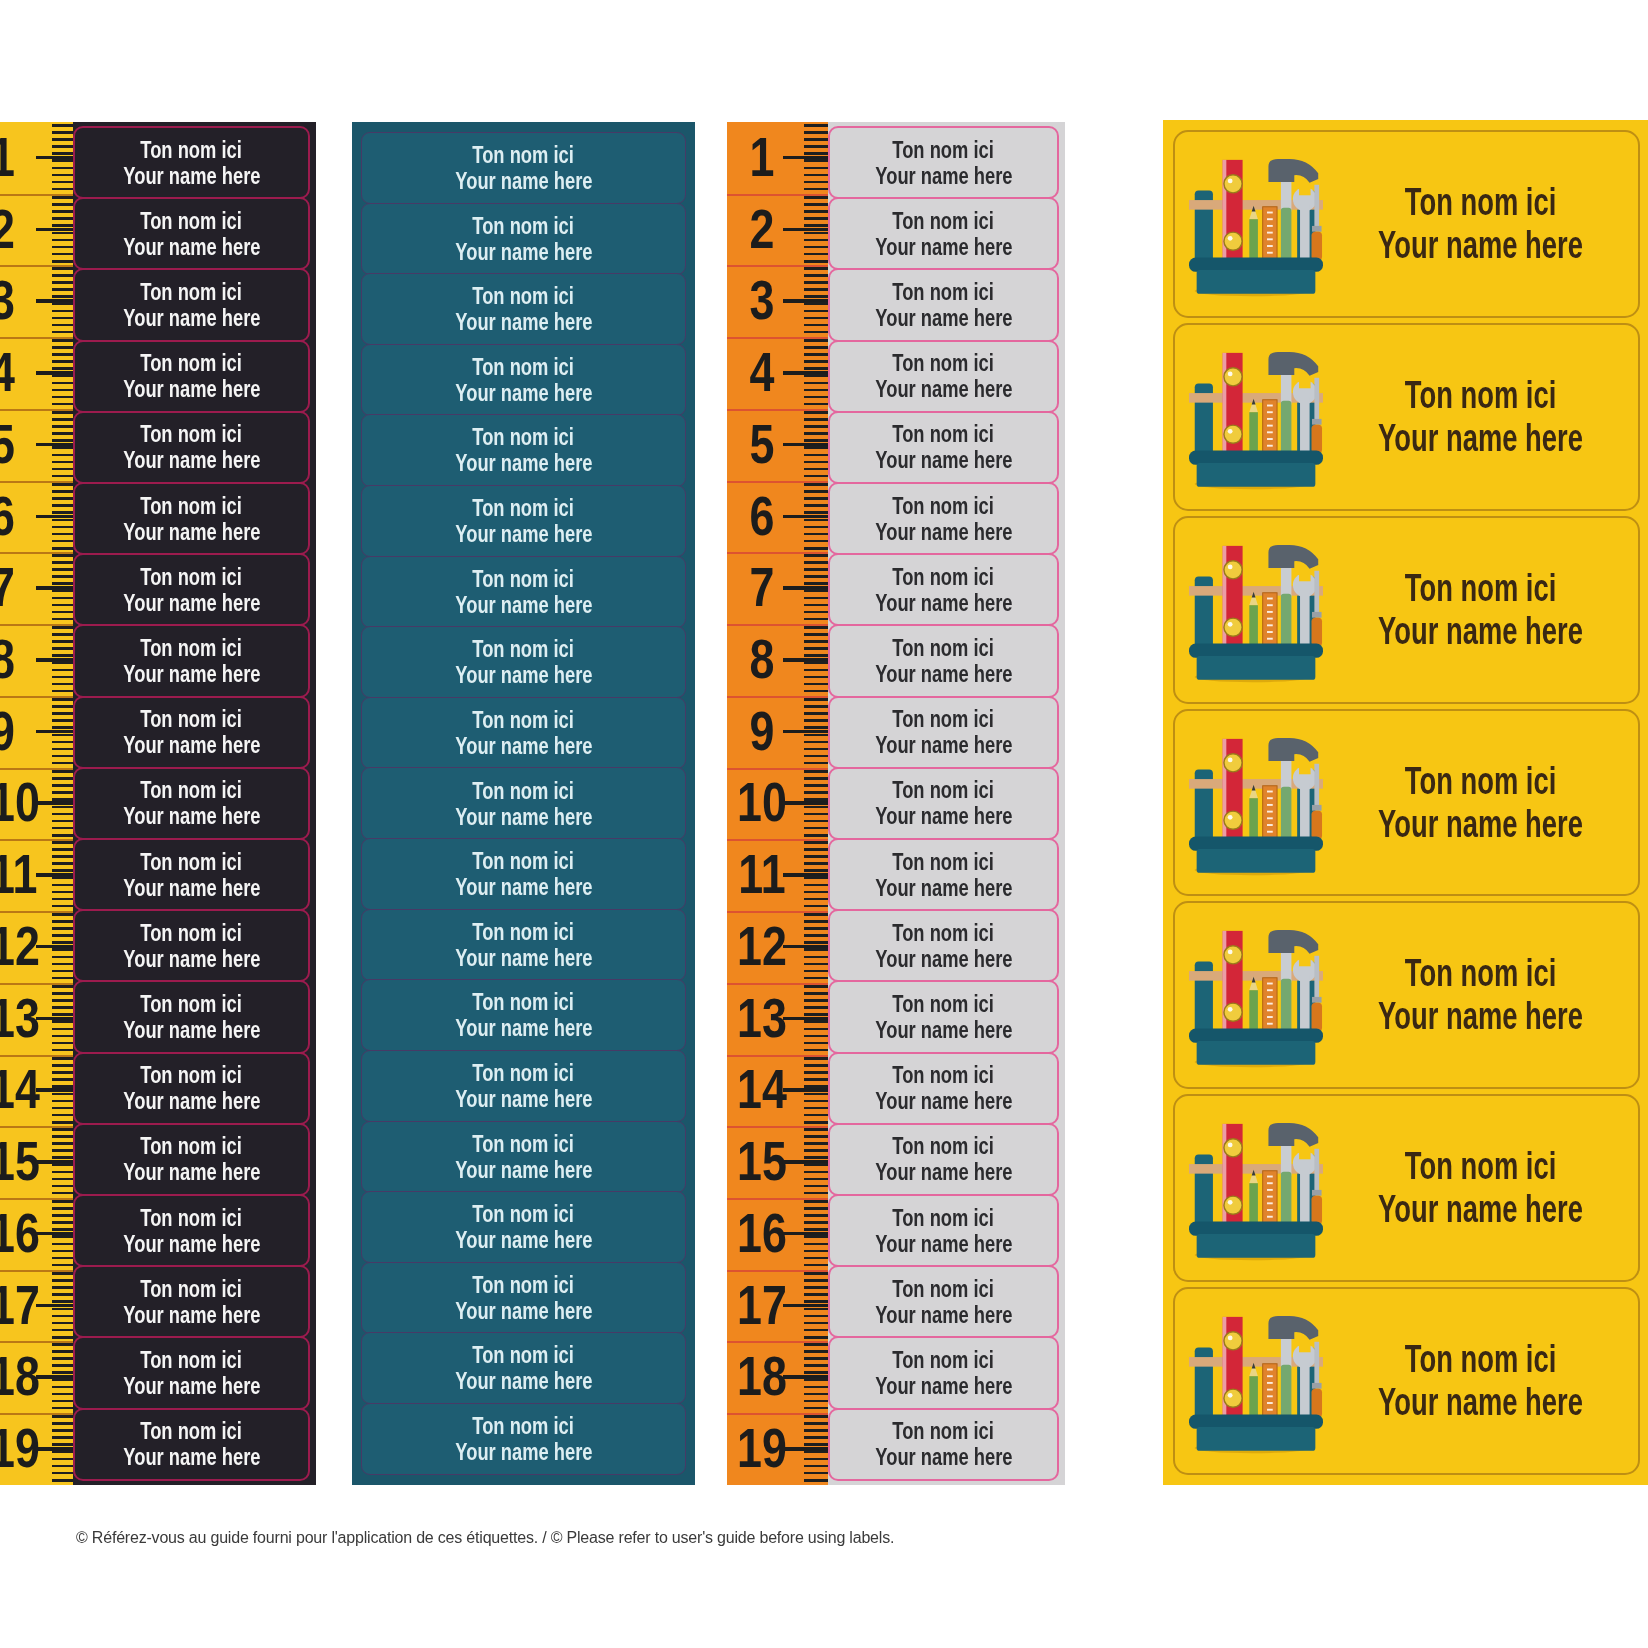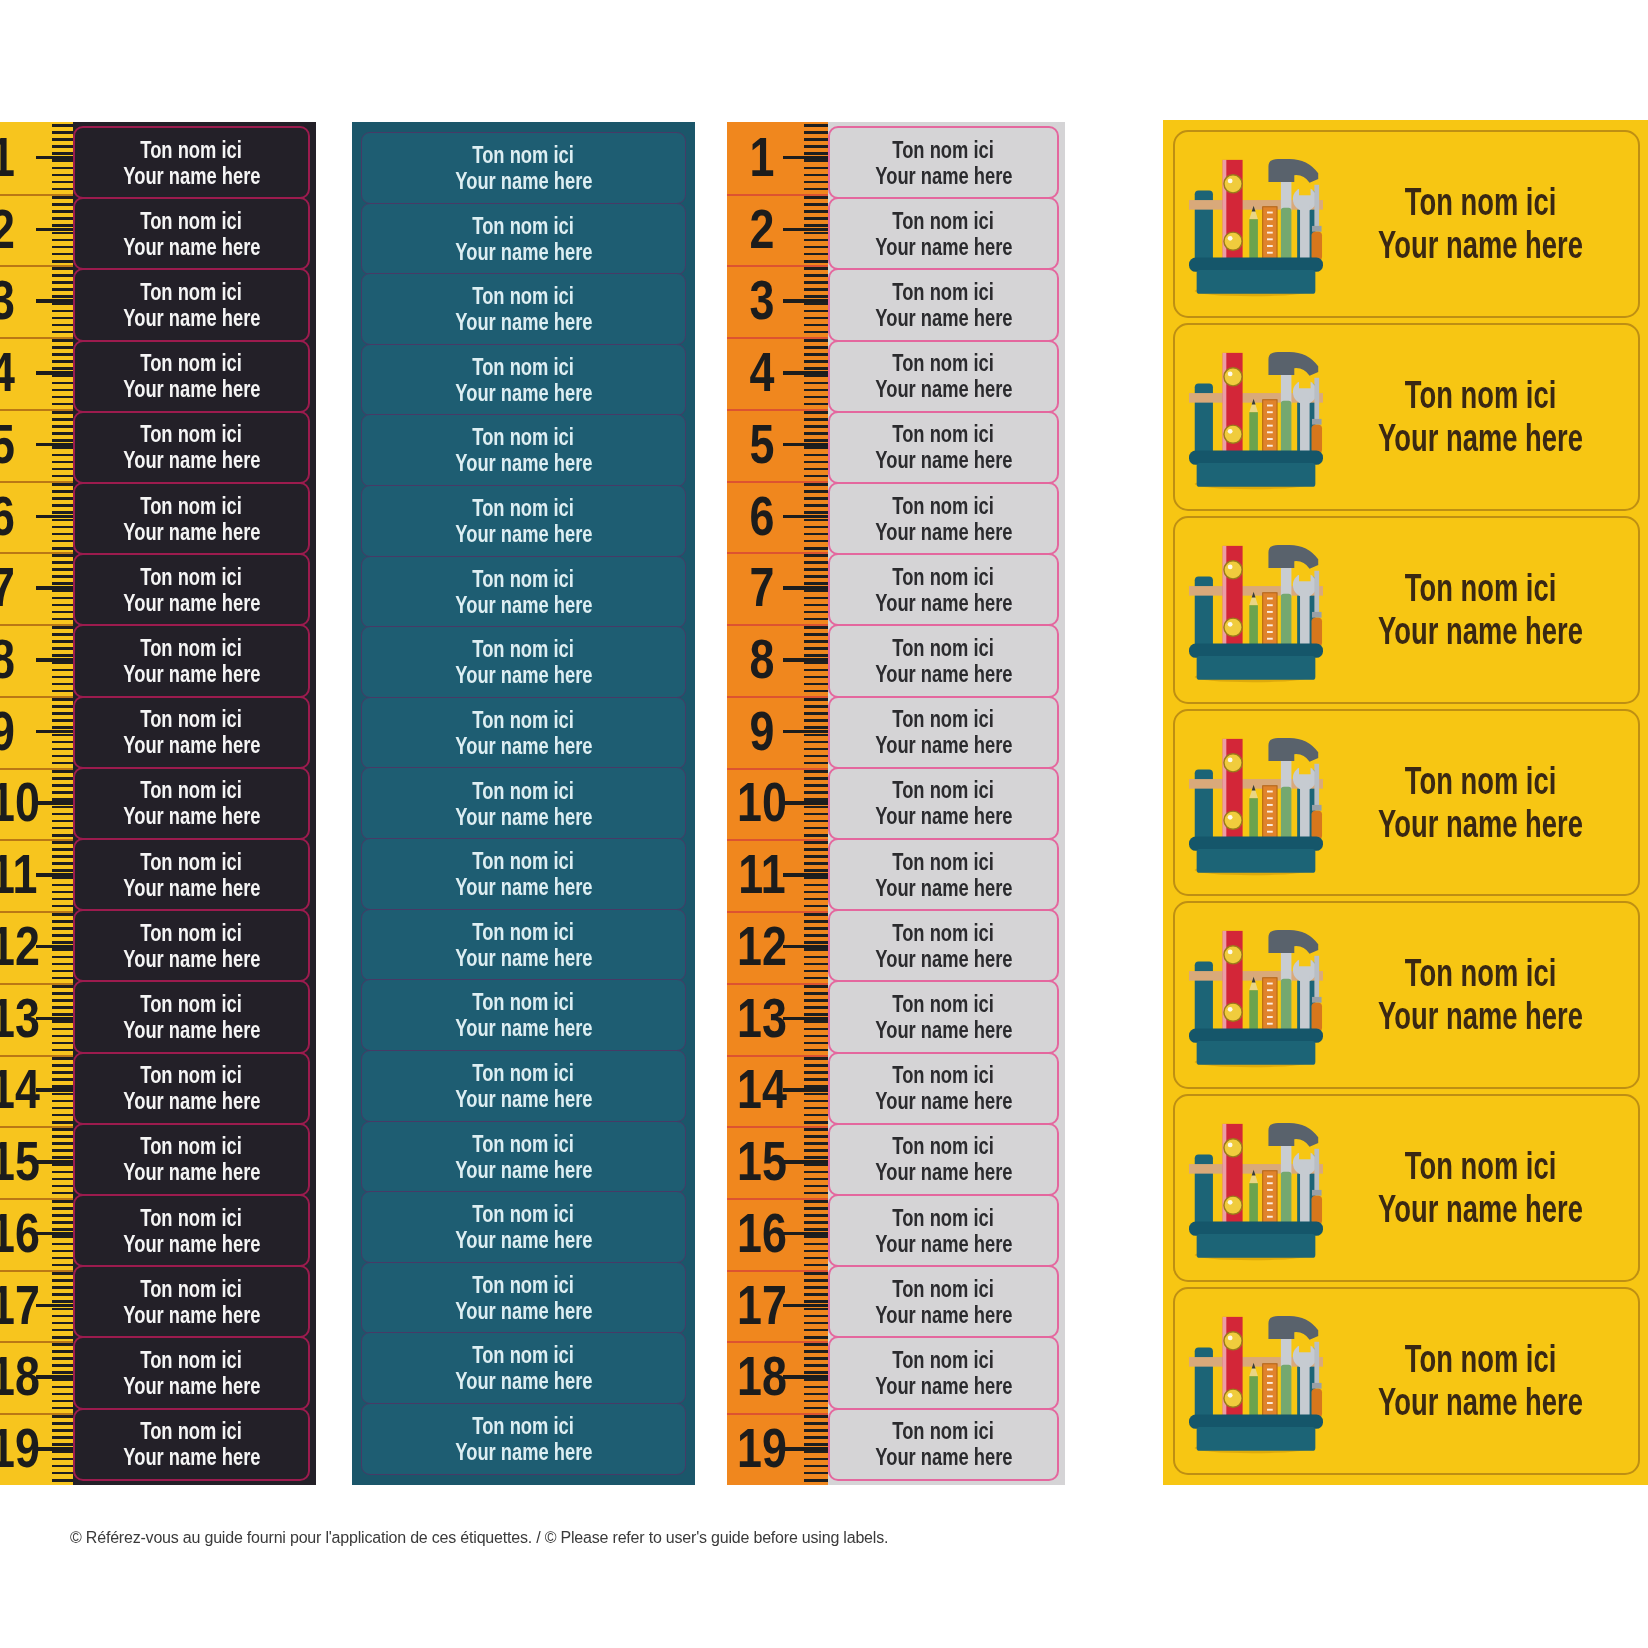--- a/index.html
+++ b/index.html
@@ -54,21 +54,21 @@
   .panel-big{background:var(--big-panel-bg,#F7C613);display:flex;flex-direction:column;gap:5px;
              padding:10px 0 10px 10px}
   .big-label{flex:1;display:flex;align-items:center;width:467px;box-sizing:border-box;
              border:2px solid var(--big-label-border,#BE8F13);border-radius:15px;
              color:var(--big-label-text,#3A2813)}
   .toolbox{width:134px;height:146px;margin-left:14px;flex:none}
   .big-text{flex:1;text-align:center}
   .big-text .lt{font-size:38px;line-height:43px;transform:scaleX(.72)}
 
   
-  .footer{position:absolute;left:70px;top:1529px;font-size:16px;letter-spacing:-0.2px;
+  .footer{position:absolute;left:76px;top:1529px;font-size:16px;letter-spacing:-0.2px;
           color:var(--footer-color,#3A3A3A);white-space:nowrap}
 </style>
 </head>
 <body>
 
 <div class="sheet">
   <section class="strip strip1">
     <div class="tape tape-yellow" id="tape1">
         <div class="tape-row">
           <span class="tape-num">1</span>

